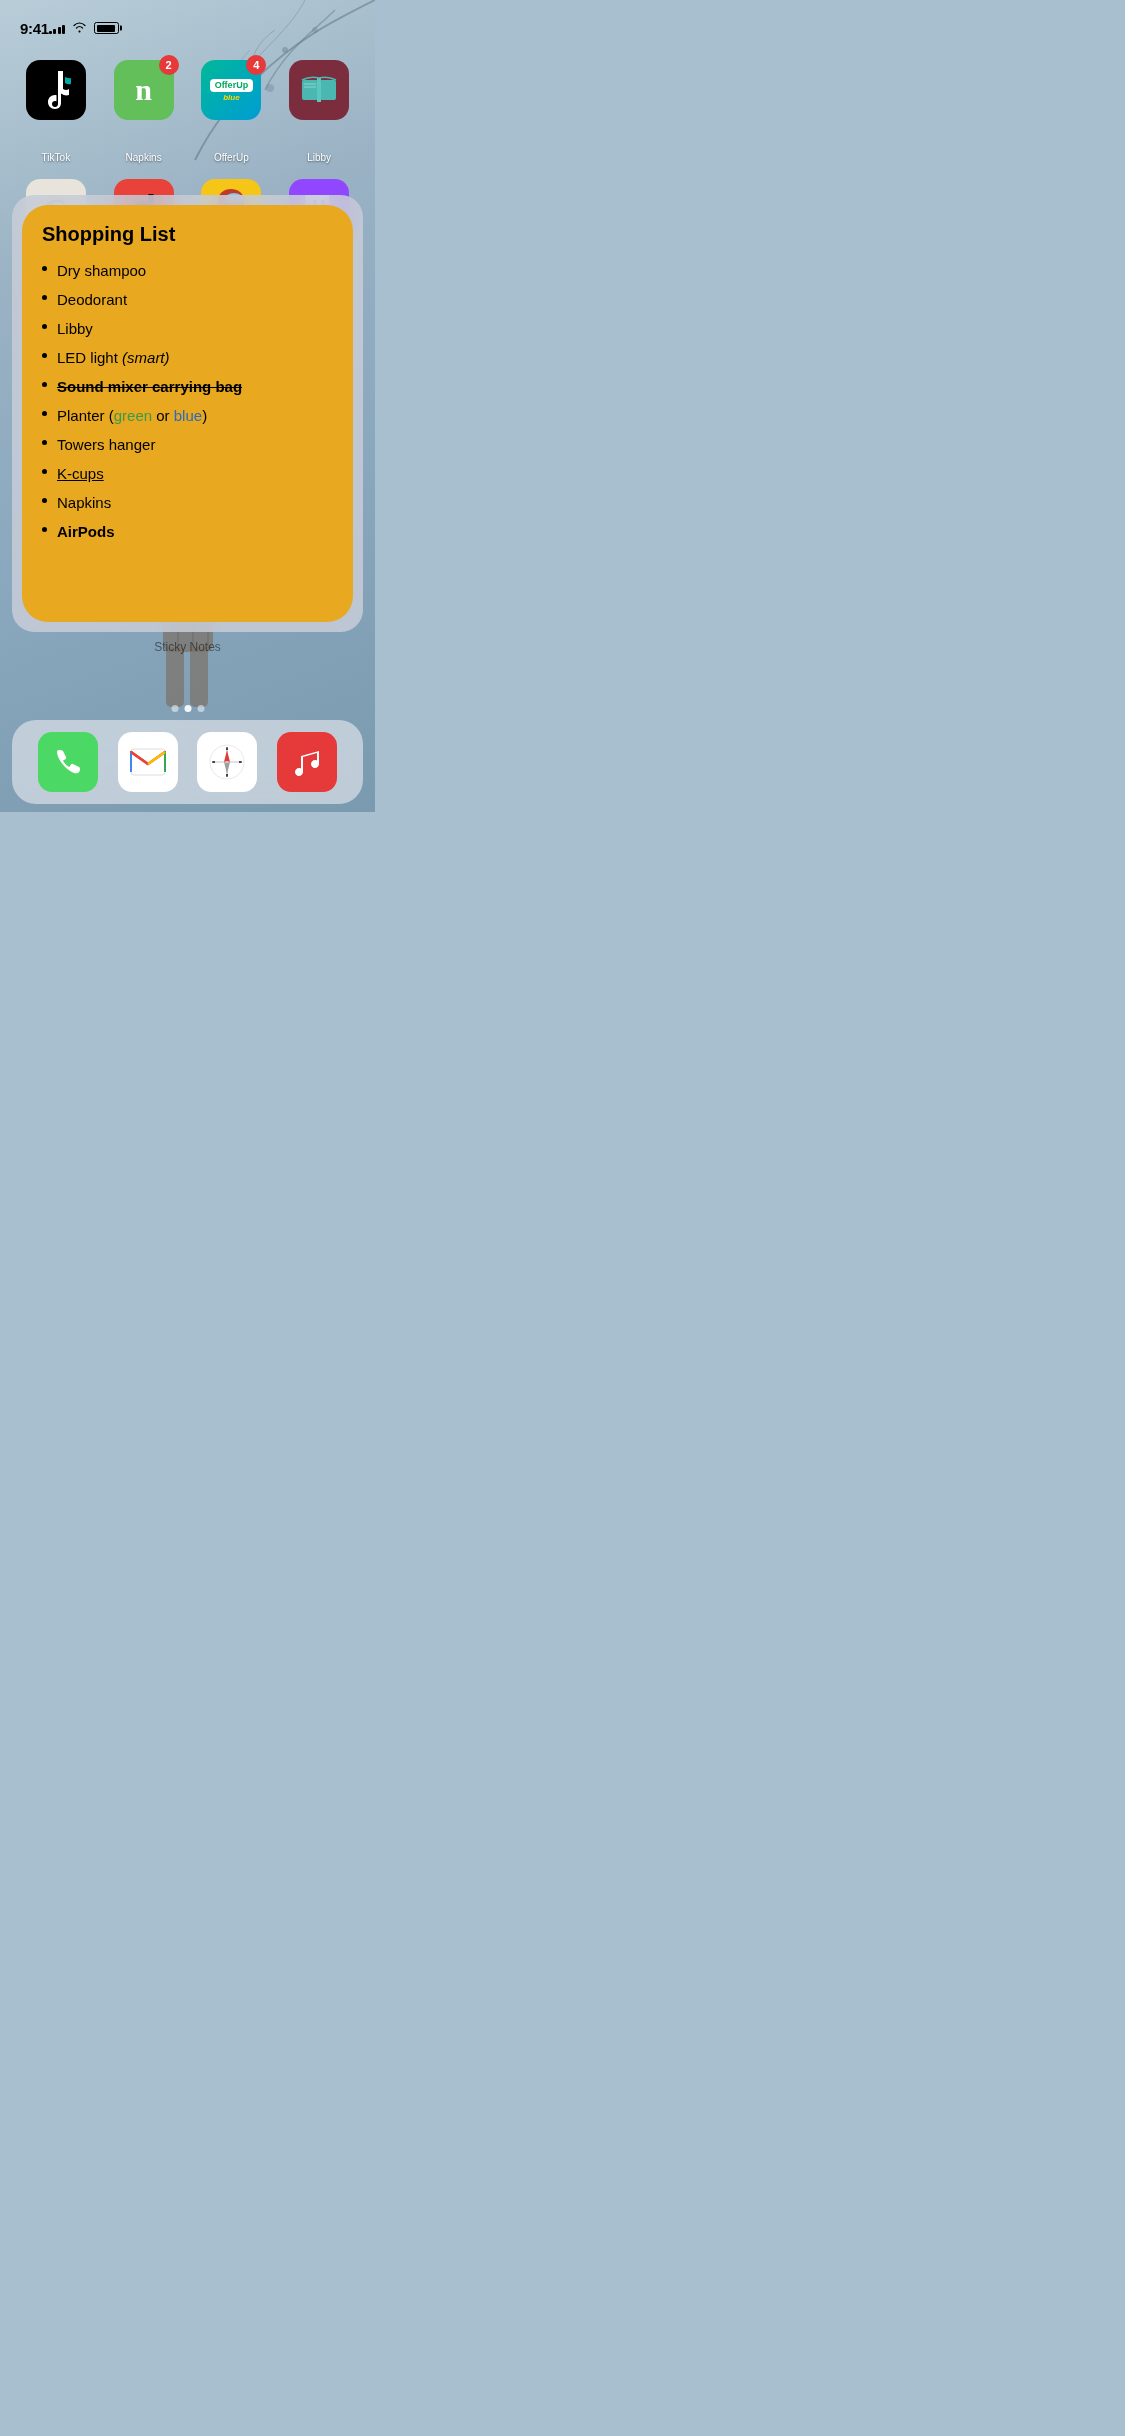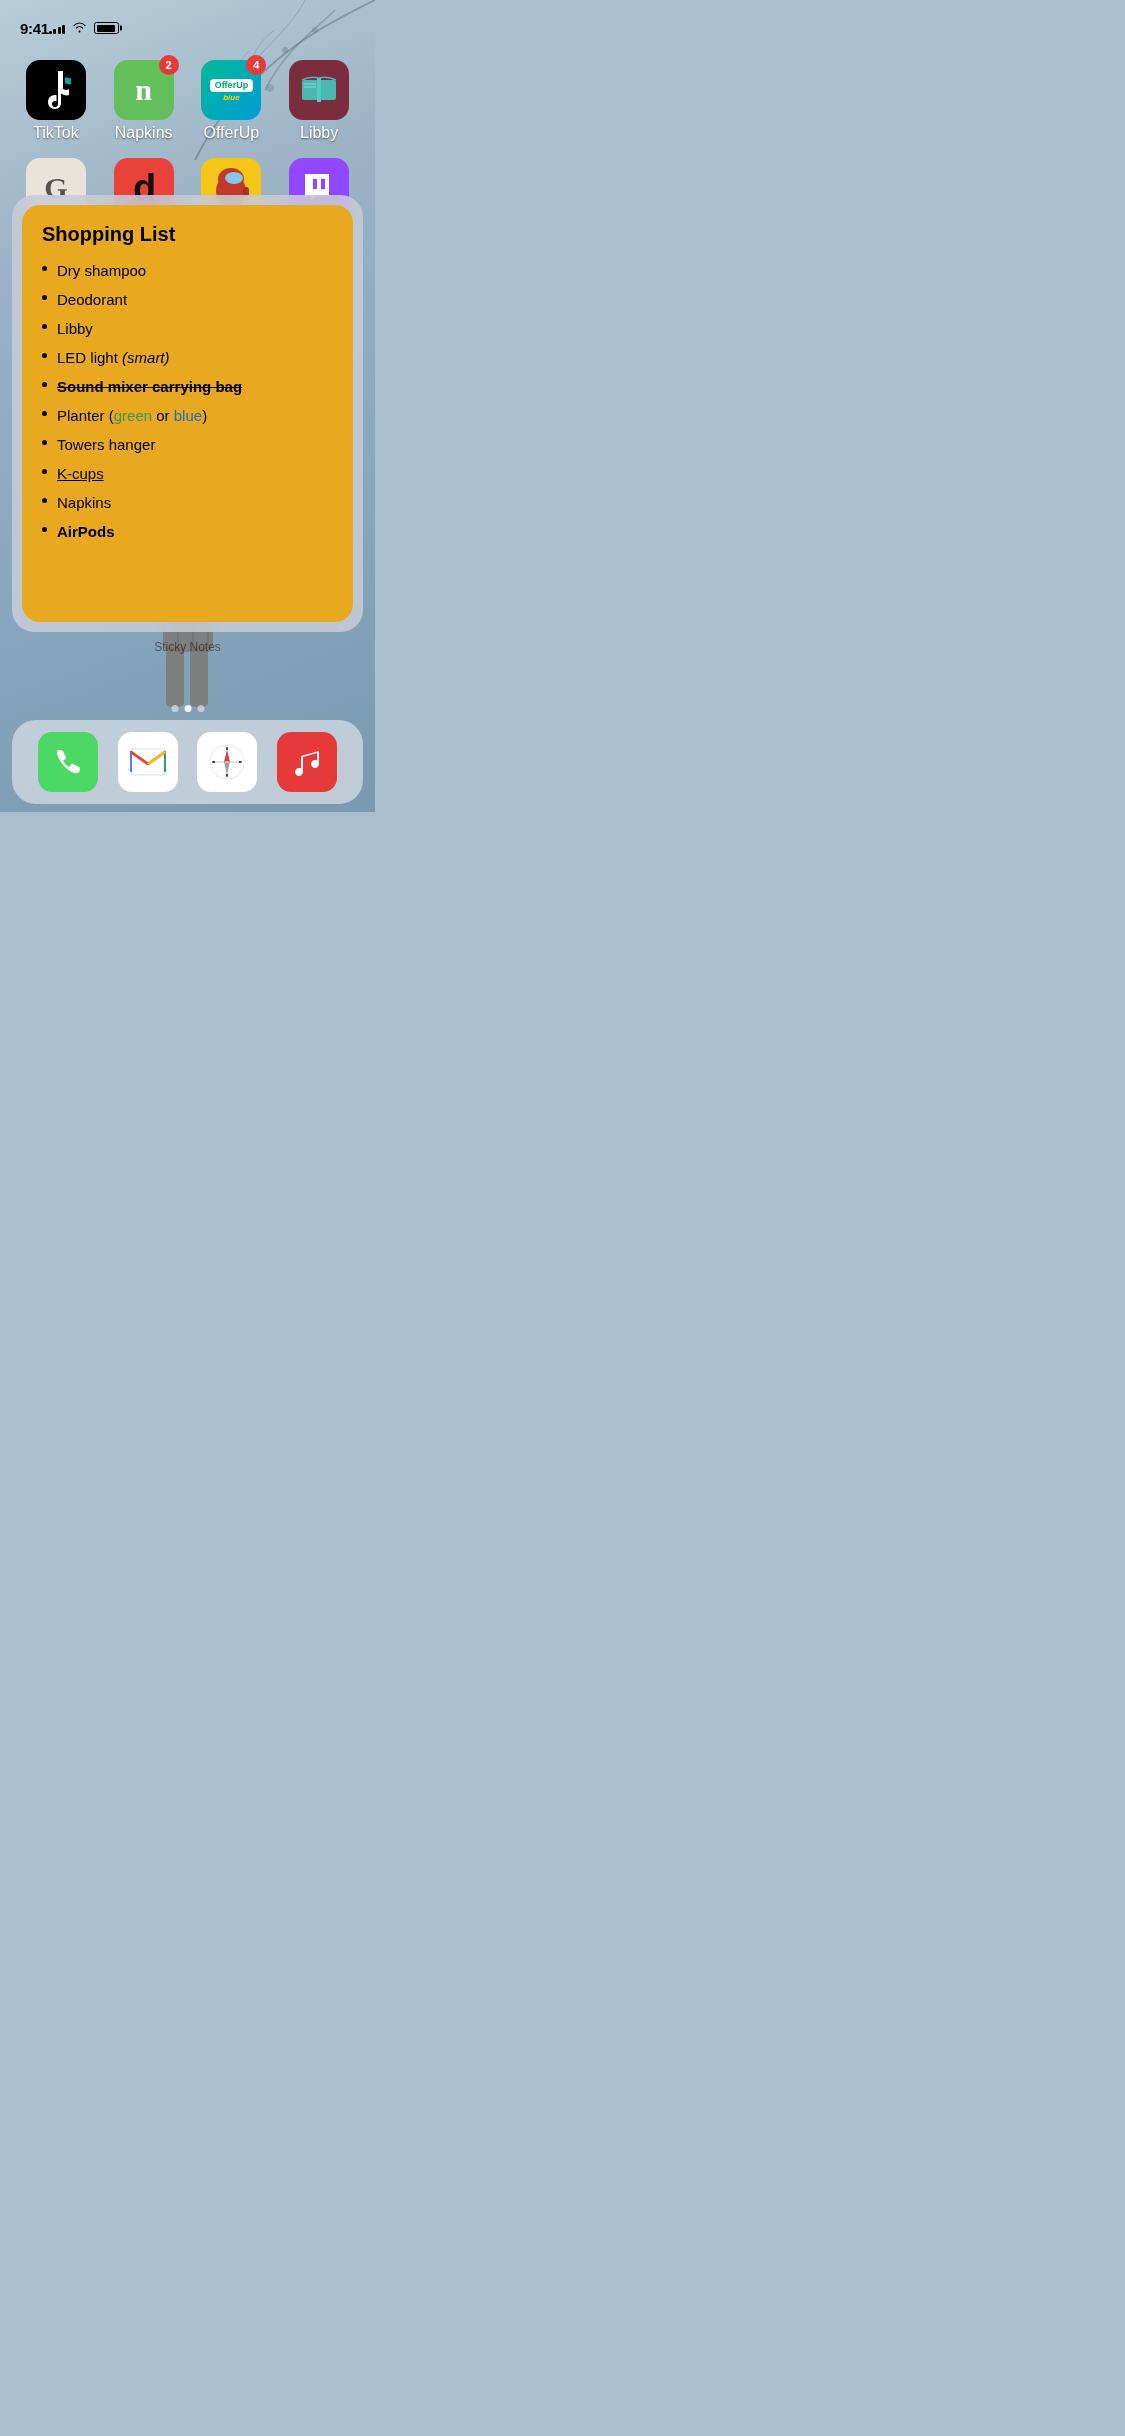--- a/index.html
+++ b/index.html
@@ -128,25 +128,26 @@
       height: 60px;
       border-radius: 14px;
       display: flex;
       align-items: center;
       justify-content: center;
       position: relative;
       overflow: visible;
     }
 
     .app-label {
-      font-size: 16px;
+      font-size: 10px;
       color: #fff;
       text-align: right;
       text-shadow: 0 1px 2px rgba(0,0,0,0.5);
       font-weight: 400;
+      margin-top: 28px;
     }
 
     .badge {
       position: absolute;
       top: -5px;
       right: -5px;
       background: #e5393a;
       color: white;
       border-radius: 10px;
       width: 20px;
@@ -211,21 +212,21 @@
 
     .widget-outer {
       background: rgba(200, 205, 215, 0.85);
       border-radius: 22px;
       padding: 10px;
       backdrop-filter: blur(10px);
     }
 
     .sticky-note {
       background: #e8a820;
-      border-radius: 18px;
+      border-radius: 26px;
       padding: 18px 20px 80px;
       min-height: 380px;
       position: relative;
     }
 
     .sticky-title {
       font-size: 20px;
       font-weight: 700;
       color: #000;
       margin-bottom: 14px;

